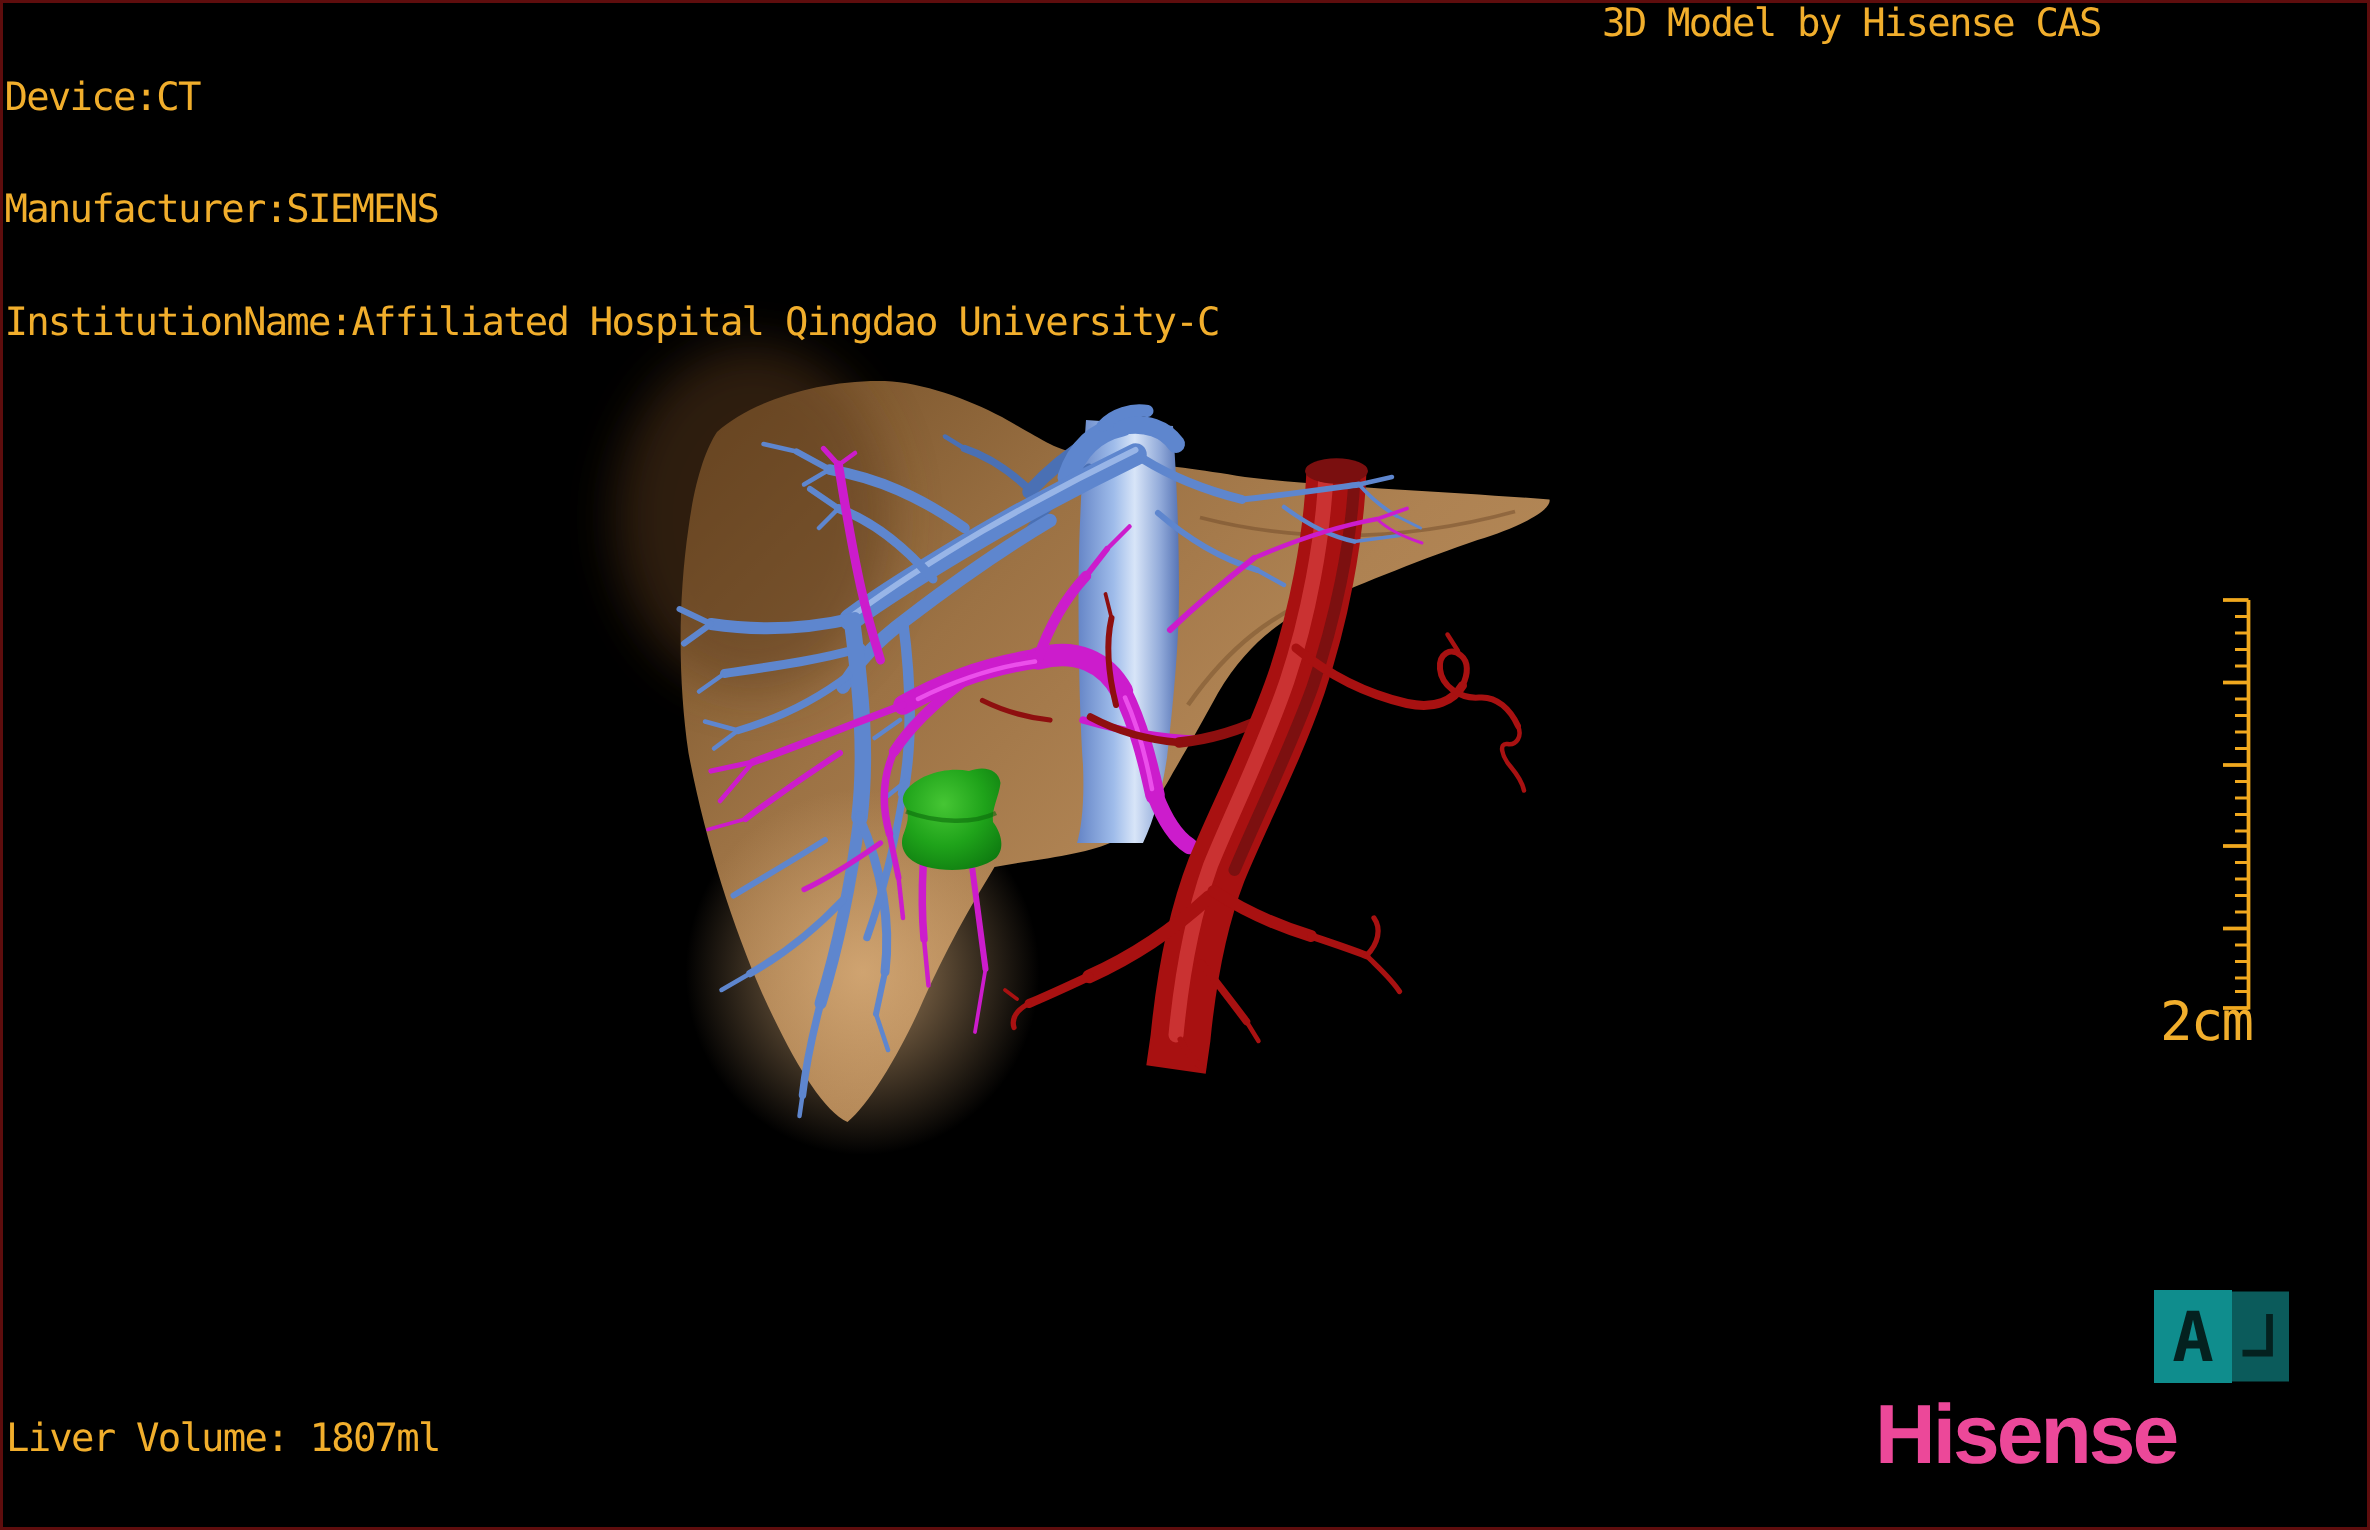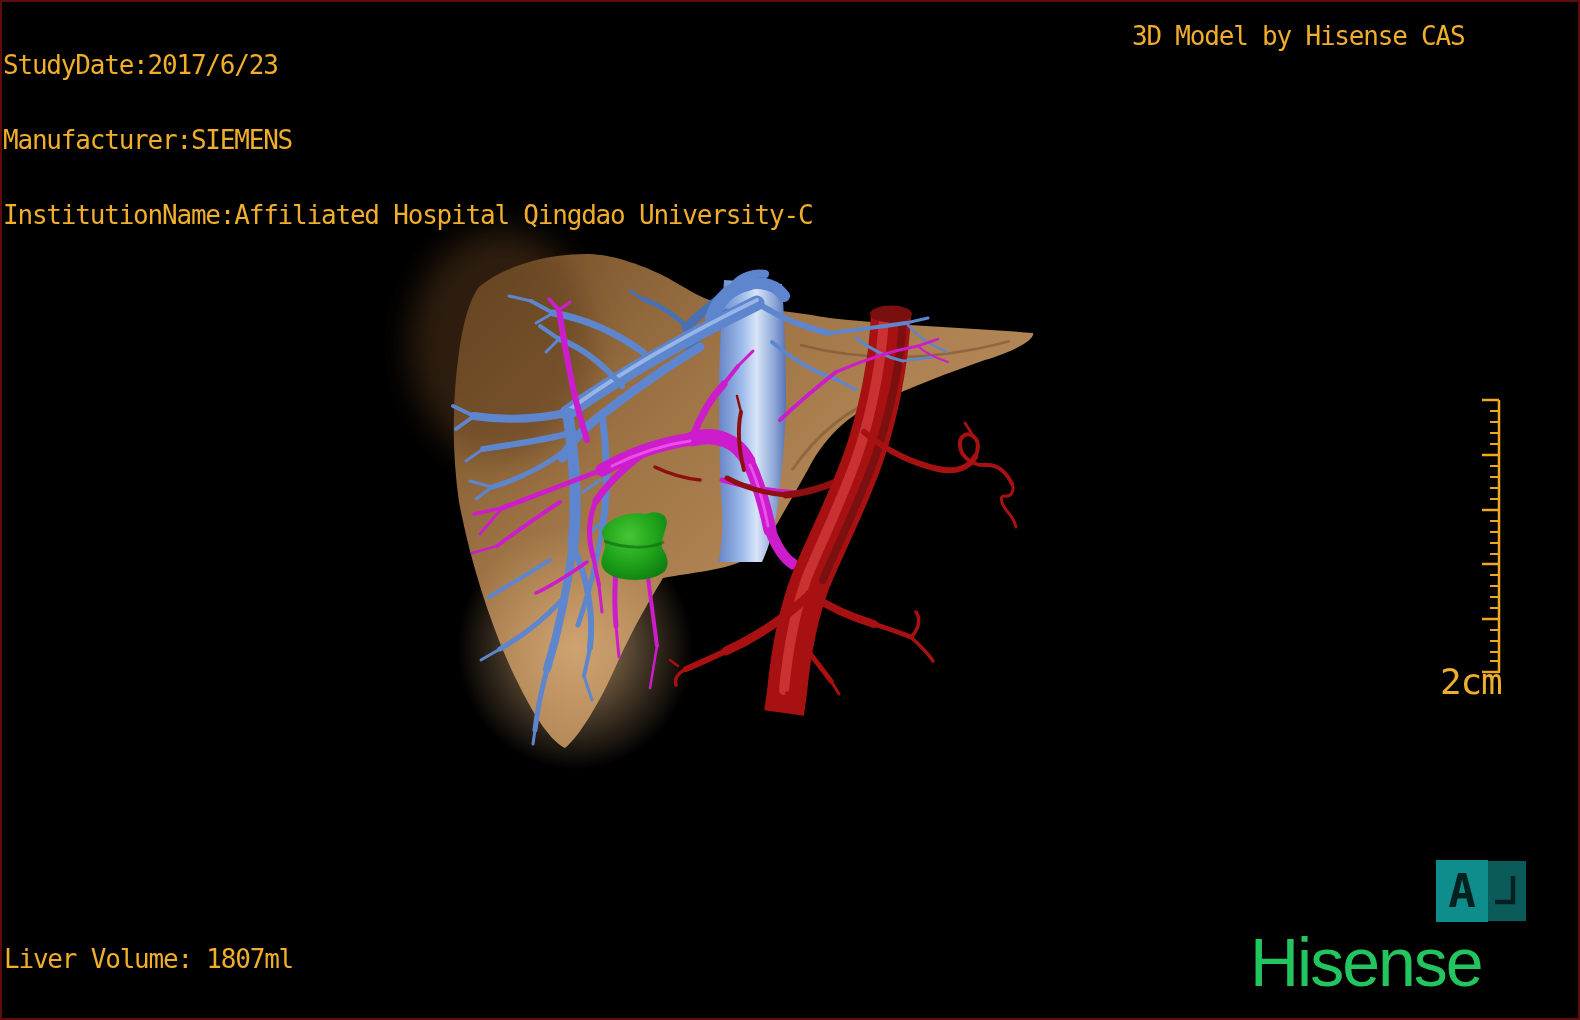--- a/index.html
+++ b/index.html
@@ -2,31 +2,31 @@
 <html><head>
 <meta charset="utf-8">
 <style>
   html,body{margin:0;padding:0;background:#000;}
   #stage{position:relative;width:1580px;height:1020px;background:#000;overflow:hidden;
          font-family:"DejaVu Sans Mono",monospace;}
   .frame{position:absolute;inset:0;border:2px solid #5e0d0d;pointer-events:none;z-index:60;}
   .ovl{position:absolute;color:#f1ae2c;font-size:26px;line-height:25px;letter-spacing:-1.2px;
        white-space:pre;z-index:40;}
   #patient-block{left:3px;top:3px;}
-  #watermark{left:1132px;top:4px;margin-top:20px;}
+  #watermark{left:1068px;top:4px;}
   #volume{left:4px;top:947px;}
   #scale-label{left:1440px;top:669px;font-size:36px;}
   #svgmain{position:absolute;left:0;top:0;z-index:10;}
   #ori{position:absolute;left:1436px;top:860px;z-index:40;display:flex;}
   #ori .face-a{width:52px;height:62px;background:#0f8d8d;display:flex;align-items:center;
        justify-content:center;color:#04211f;font-size:46px;font-weight:bold;
        font-family:"DejaVu Sans Mono",monospace;}
   #ori .face-side{width:38px;height:60px;background:#0b5b5b;margin-top:1px;position:relative;}
-  #logo{position:absolute;left:1250px;top:928px;z-index:40;color:#22c55e;
-        font-family:"Liberation Sans",sans-serif;font-weight:normal;font-size:68px;
+  #logo{position:absolute;left:1250px;top:928px;z-index:40;color:#ec4899;
+        font-family:"Liberation Sans",sans-serif;font-weight:bold;font-size:56px;
         letter-spacing:-2px;line-height:1;}
 </style>
 </head>
 <body>
 
 <div id="stage">
 
   <svg id="svgmain" width="1580" height="1020" viewBox="0 0 1580 1020">
     <defs>
       <linearGradient id="liverGrad" x1="460" y1="280" x2="900" y2="720" gradientUnits="userSpaceOnUse">
@@ -239,21 +239,21 @@
           <path d="M1490,608 H1499"></path>
         <path d="M1490,630 H1499"></path>
           <path d="M1490,641 H1499"></path>
           <path d="M1490,652 H1499"></path>
           <path d="M1490,661 H1499"></path>
       </g>
     </g>
   </svg>
 
   <div class="ovl" id="patient-block">
-    <div>StudyDate:2017/6/23</div>
+    <div>Device:CT</div>
     <div>Manufacturer:SIEMENS</div>
     <div>InstitutionName:Affiliated Hospital Qingdao University-C</div>
   </div>
 
   <div class="ovl" id="watermark">3D Model by Hisense CAS</div>
 
   <div class="ovl" id="volume">Liver Volume: 1807ml</div>
 
   <div class="ovl" id="scale-label">2cm</div>
 

